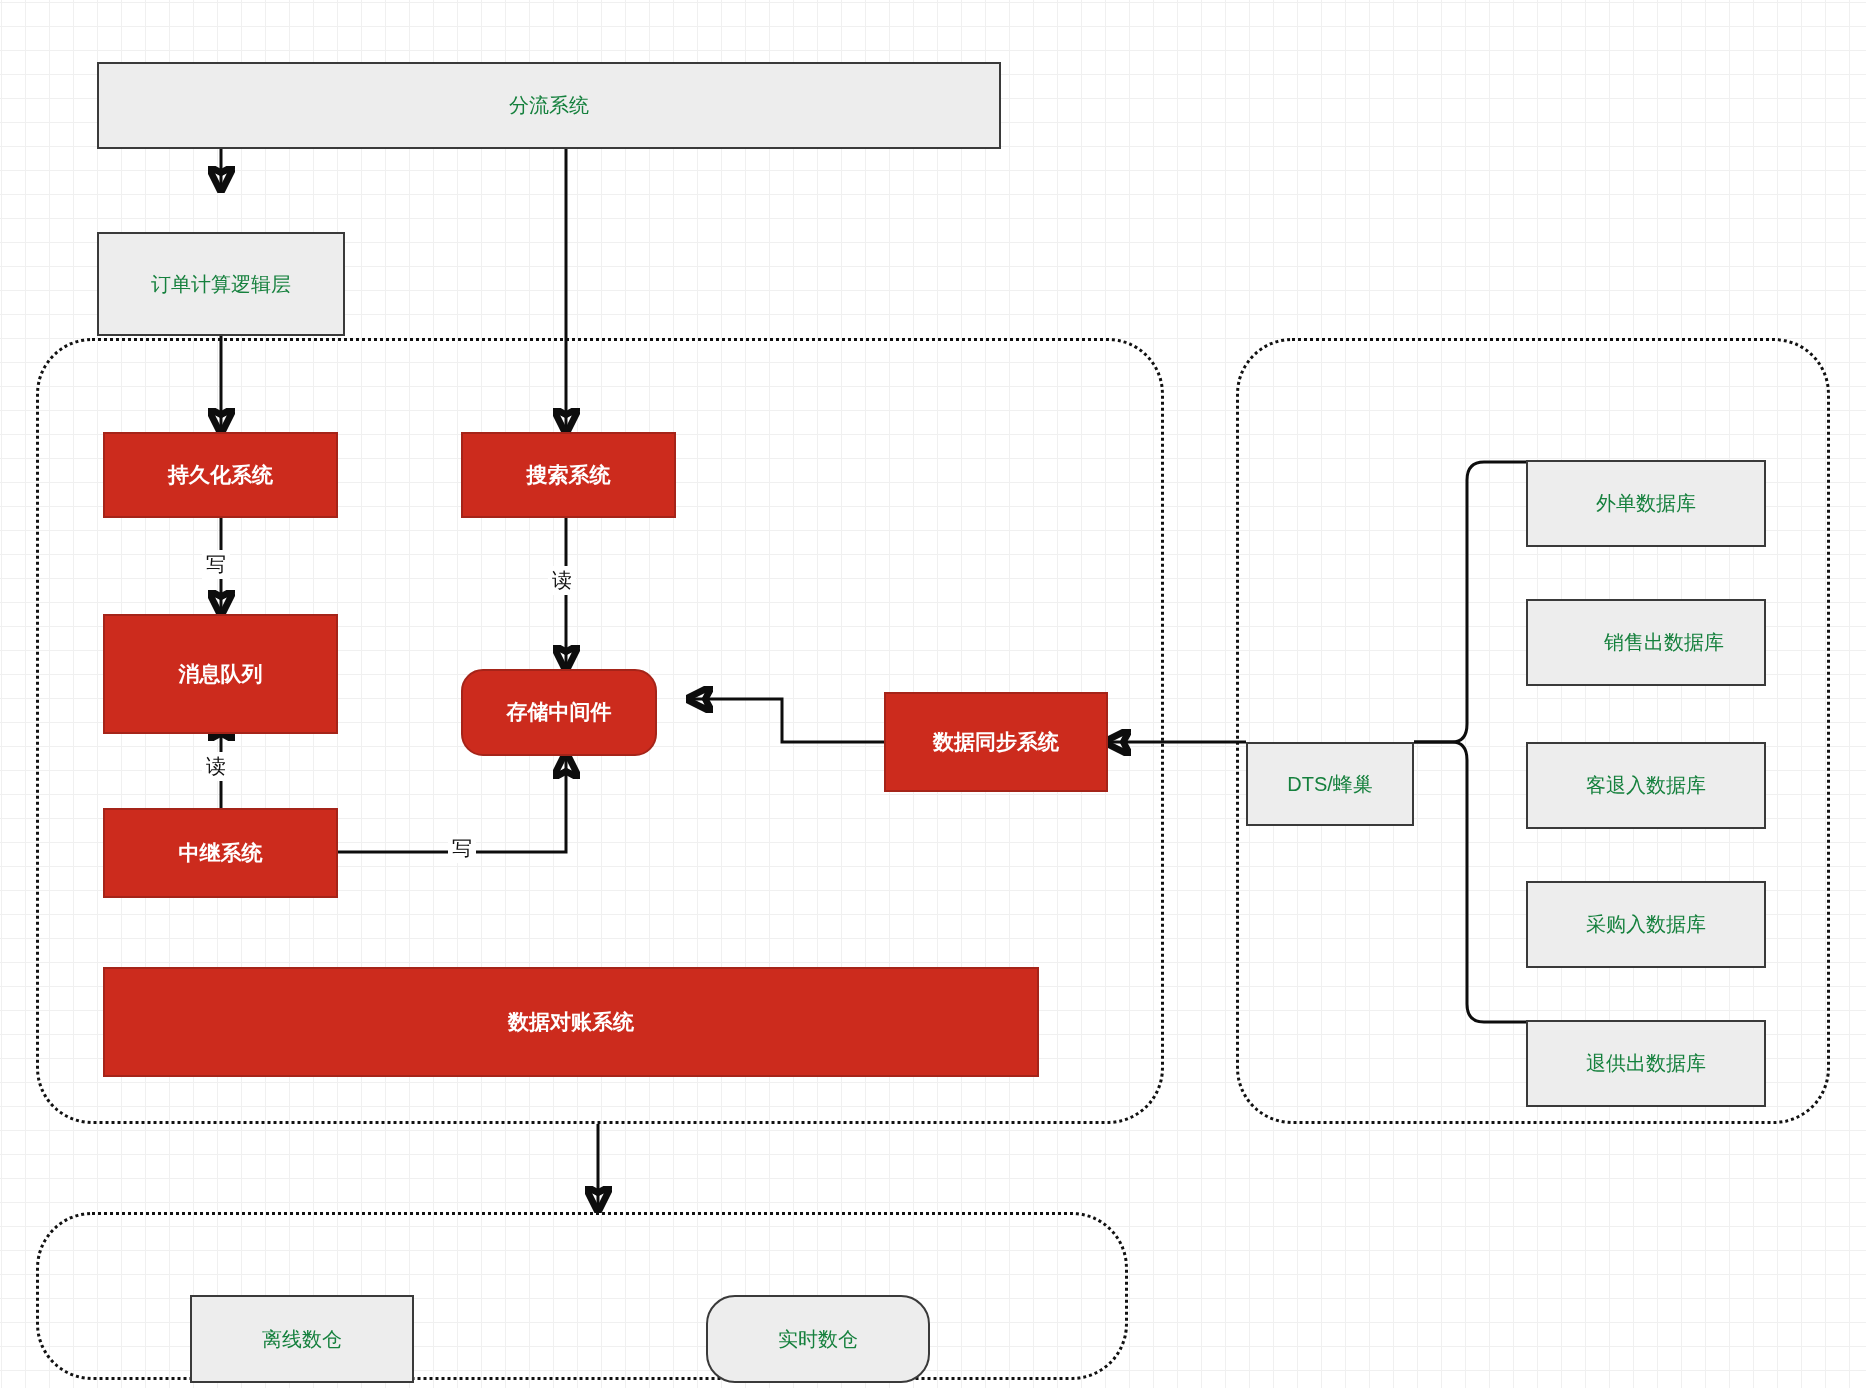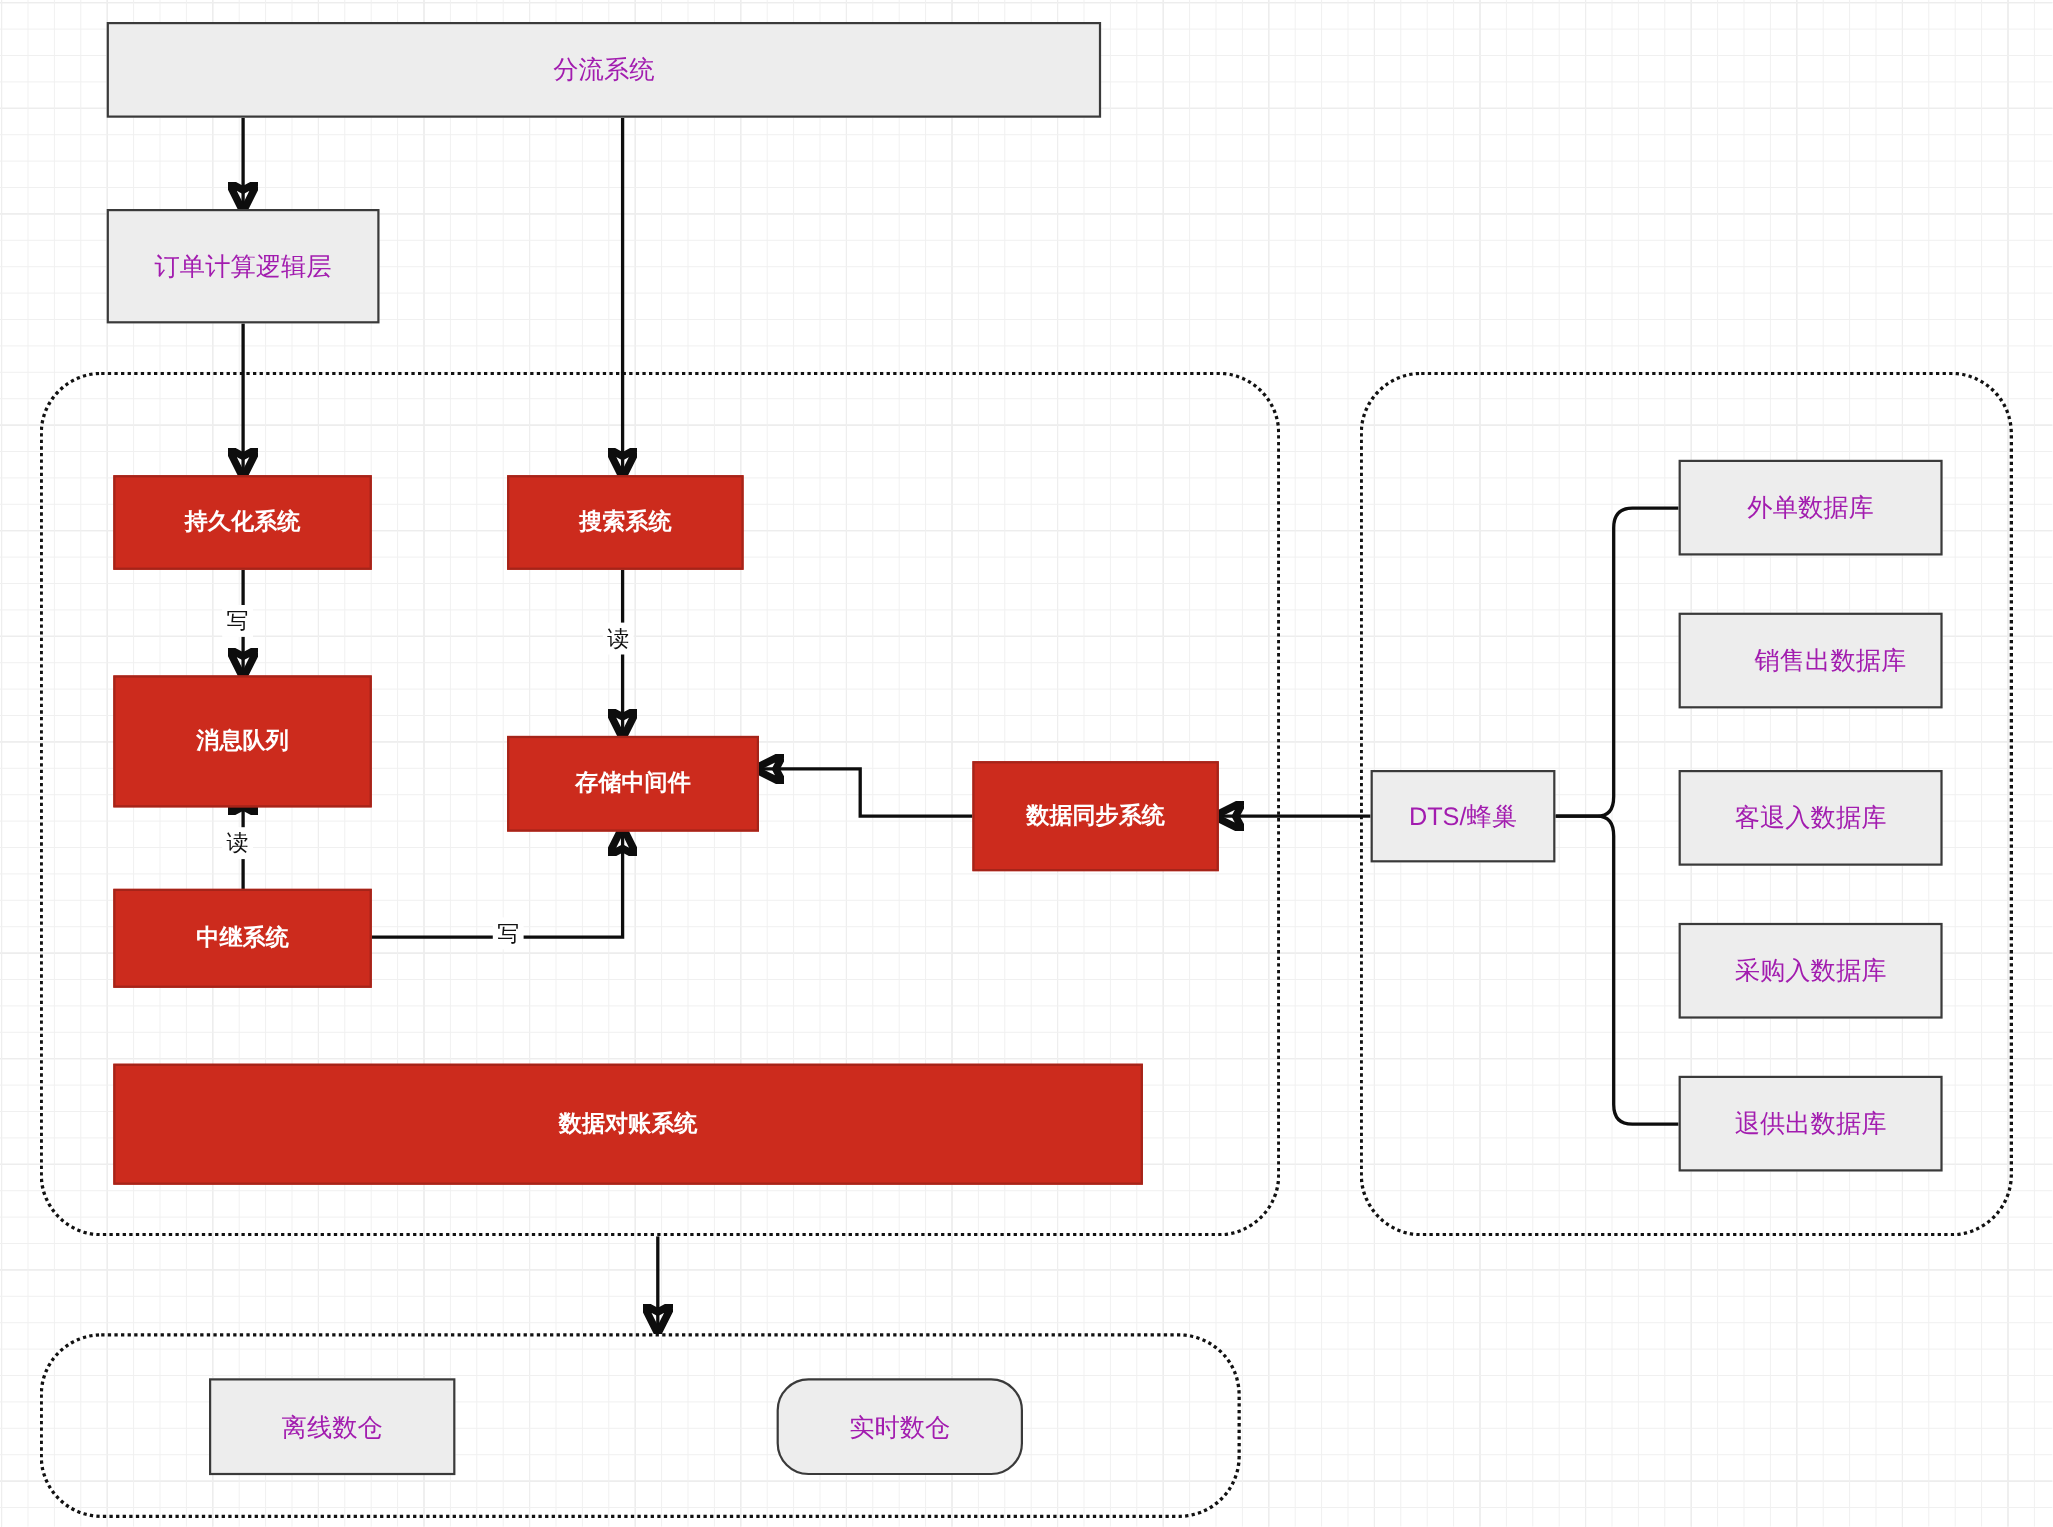--- a/index.html
+++ b/index.html
@@ -30,22 +30,23 @@
     display: flex;
     align-items: center;
     justify-content: center;
     text-align: center;
     line-height: 1.25;
     z-index: 5;
   }
   .node.gray {
     background: #ededed;
     border: 2px solid #3a3a3a;
-    color: #a21caf;
-    font-size: 23px;
+    color: #15803d;
+    font-size: 20px;
+    margin-top: 42px;
   }
   .node.red {
     background: #cc2b1d;
     border: 2px solid #a52419;
     color: #ffffff;
     font-size: 21px;
     font-weight: 700;
   }
 
   
@@ -140,21 +141,21 @@
   </div>
 
   <div class="node red" style="left:461px; top:432px; width:215px; height:86px;">
     <span>搜索系统</span>
   </div>
 
   <div class="node red" style="left:103px; top:614px; width:235px; height:120px;">
     <span>消息队列</span>
   </div>
 
-  <div class="node red" style="left:461px; top:669px; width:229px; height:87px;">
+  <div class="node red" style="left:461px; top:669px; width:196px; height:87px;border-radius:22px;">
     <span>存储中间件</span>
   </div>
 
   <div class="node red" style="left:103px; top:808px; width:235px; height:90px;">
     <span>中继系统</span>
   </div>
 
   <div class="node red" style="left:884px; top:692px; width:224px; height:100px;">
     <span>数据同步系统</span>
   </div>

